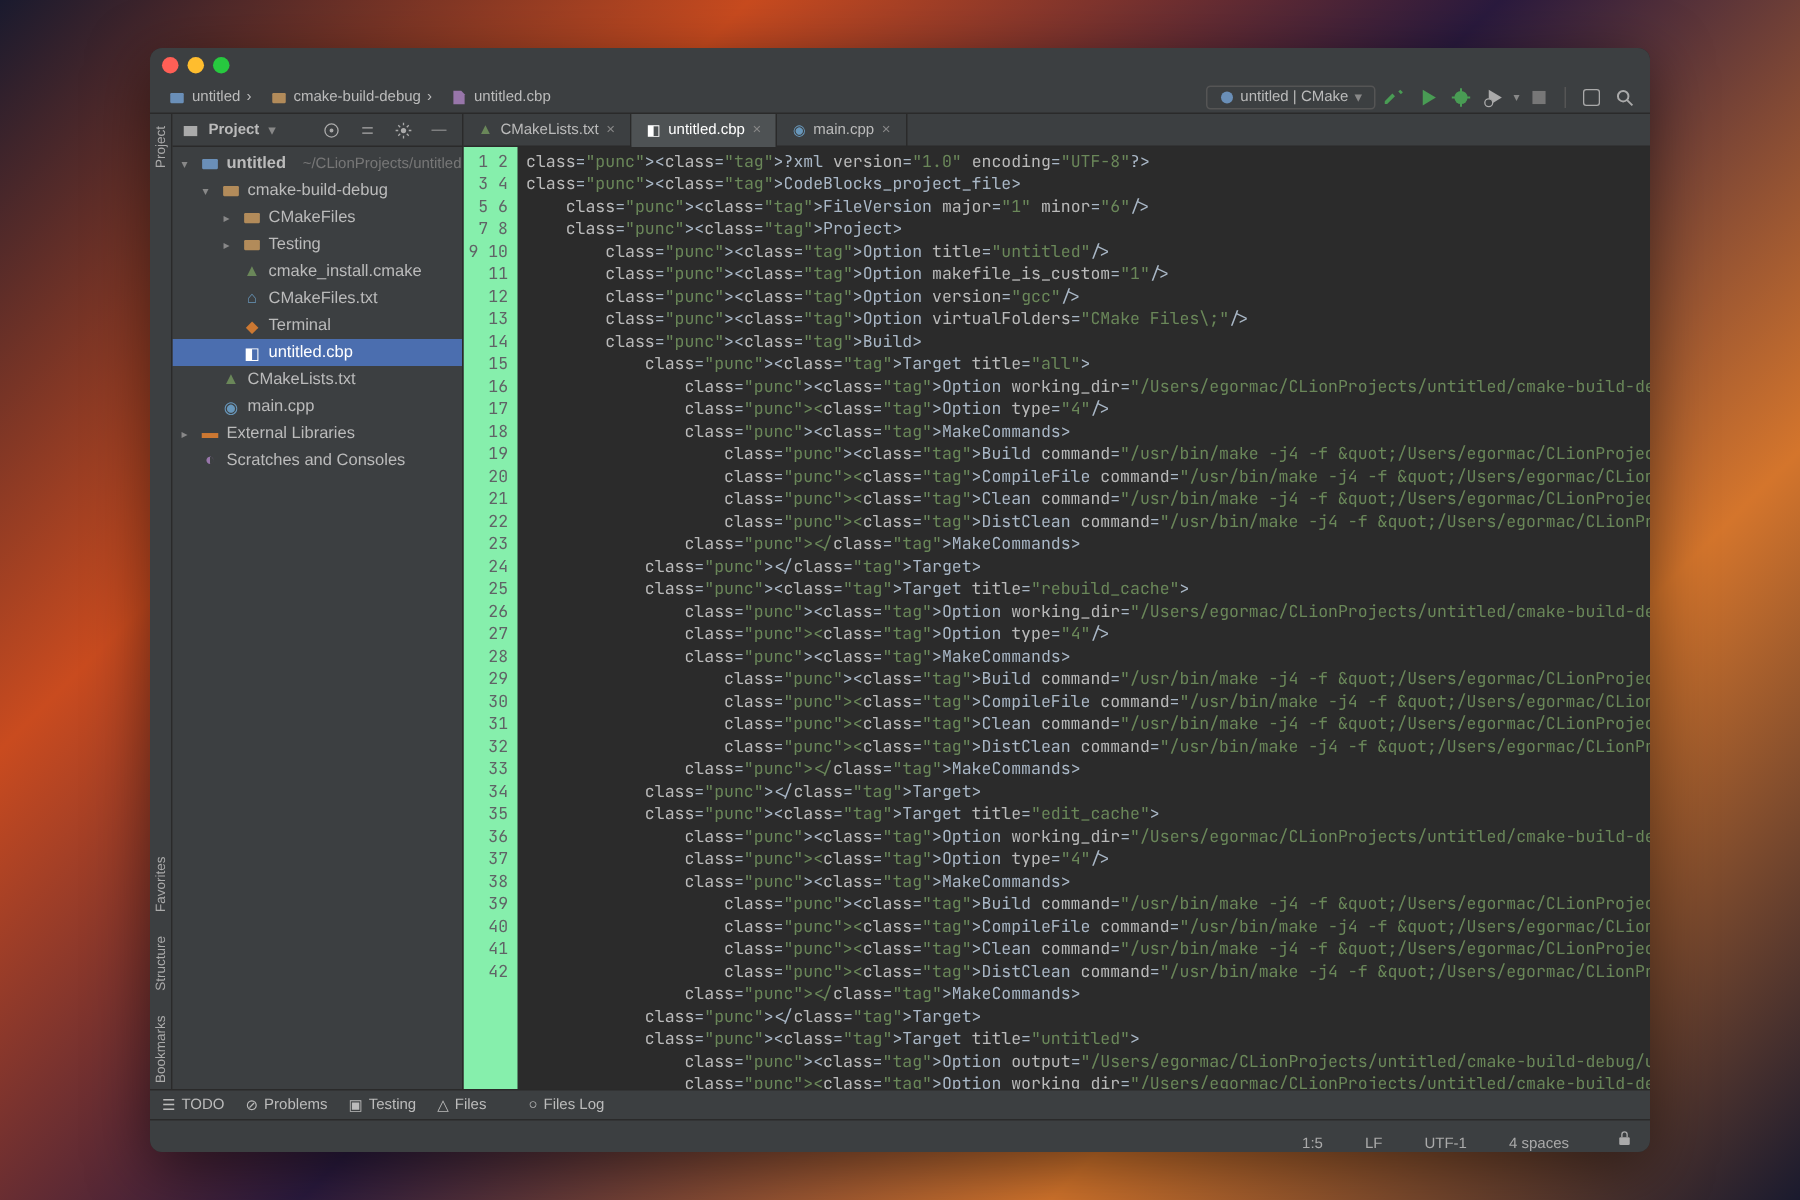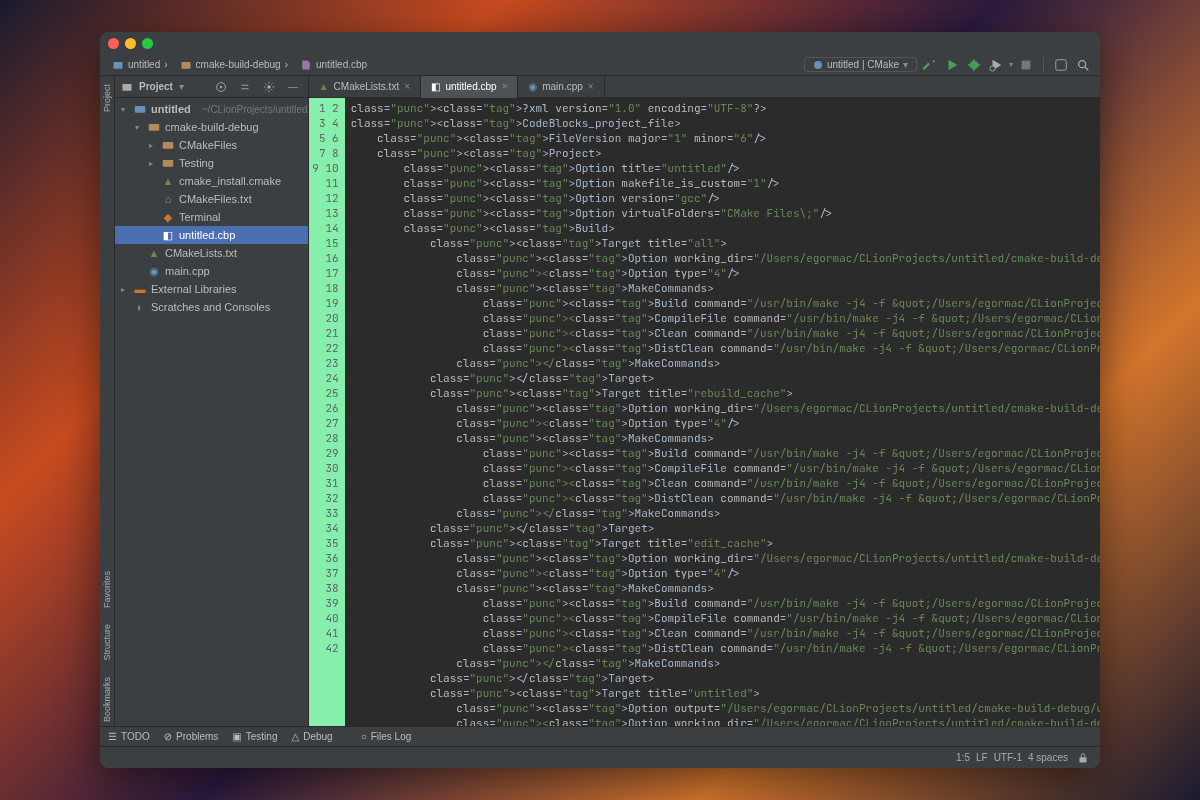--- a/index.html
+++ b/index.html
@@ -65,21 +65,21 @@
 .tabs { height:22px; background:#3c3f41; border-bottom:1px solid #2a2a2a; display:flex; align-items:center; }
 .tab-item { height:22px; padding:0 10px; display:flex; align-items:center; gap:5px; font-size:10px; color:#bbb; border-right:1px solid #2a2a2a; cursor:pointer; }
 .tab-item.active { background:#4e5254; color:#fff; }
 .tab-close { color:#888; font-size:10px; }
 .editor { flex:1; display:flex; overflow:hidden; font-family:"JetBrains Mono","Menlo","Consolas",monospace; font-size:11px; position:relative; }
 .gutter { width:36px; background:#86efac; color:#606366; text-align:right; padding:3px 6px 3px 0; line-height:15px; user-select:none; }
 .code { flex:1; padding:3px 6px; line-height:15px; white-space:pre; overflow:hidden; color:#a9b7c6; }
 .attr { color:#bababa; }
 .str { color:#6a8759; }
 .punc { color:#a9b7c6; }
-.statusbar { height:22px; background:#3c3f41; border-top:1px solid #2a2a2a; display:flex; align-items:center; padding:0 8px; gap:6px; font-size:10px; color:#aaa; }
+.statusbar { height:22px; background:#3c3f41; border-top:1px solid #2a2a2a; display:flex; align-items:flex-end; padding:0 8px; gap:28px; font-size:10px; color:#aaa; }
 .statusbar .spacer { flex:1; }
 .status-item { display:flex; align-items:center; gap:4px; cursor:pointer; }
 .toolrow { height:20px; background:#3c3f41; border-top:1px solid #2a2a2a; display:flex; align-items:center; padding:0 8px; gap:14px; font-size:10px; }
 svg { flex-shrink:0; }
 </style>
 </head>
 <body>
 
 <div class="window">
 
@@ -381,21 +381,21 @@
 
       </div>
     </div>
 
   </div>
 
   <div class="toolrow">
     <span class="status-item">☰ <span>TODO</span></span>
     <span class="status-item">⊘ <span>Problems</span></span>
     <span class="status-item">▣ <span>Testing</span></span>
-    <span class="status-item">△ <span>Debug</span></span>
+    <span class="status-item">△ <span>Files</span></span>
     <div class="spacer"></div>
     <span class="status-item">○ <span>Files Log</span></span>
   </div>
 
   <div class="statusbar">
     <div class="spacer"></div>
     <span>1:5</span>
     <span>LF</span>
     <span>UTF-1</span>
     <span>4 spaces</span>

